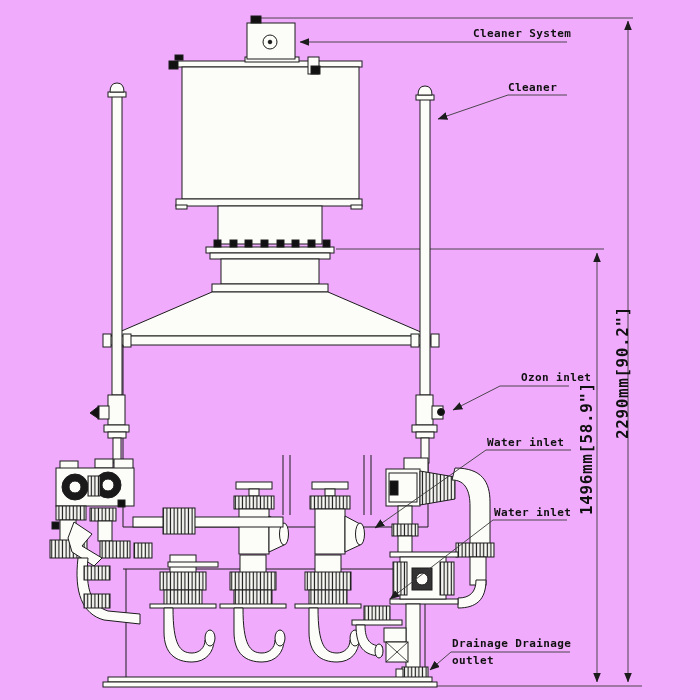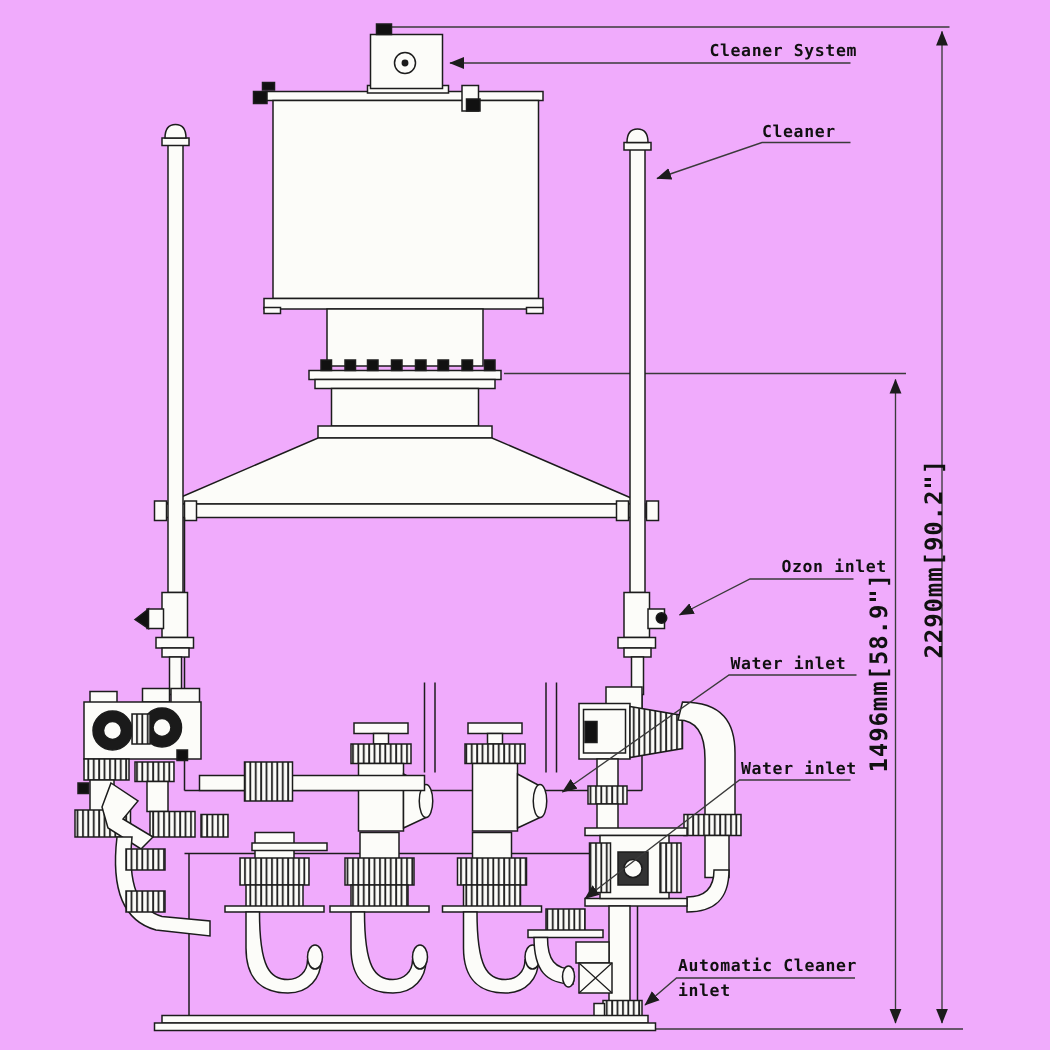--- a/index.html
+++ b/index.html
@@ -246,19 +246,19 @@
     <path d="M567 520 L493 520 L390 599" marker-end="url(#arr)"></path>
     <path d="M570 652 L451 652 L430 670" marker-end="url(#arr)"></path>
   </g>
 </svg>
 
   <div class="lbl" style="left:473px;top:28px">Cleaner System</div>
   <div class="lbl" style="left:508px;top:82px">Cleaner</div>
   <div class="lbl" style="left:521px;top:372px">Ozon inlet</div>
   <div class="lbl" style="left:487px;top:437px">Water inlet</div>
   <div class="lbl" style="left:494px;top:507px">Water inlet</div>
-  <div class="lbl" style="left:452px;top:638px">Automatic Cleaner</div>
-  <div class="lbl" style="left:452px;top:655px">inlet</div>
+  <div class="lbl" style="left:452px;top:638px">Drainage Drainage</div>
+  <div class="lbl" style="left:452px;top:655px">outlet</div>
 
   <div class="dim" style="left:506px;top:439px;width:160px">1496mm[58.9"]</div>
   <div class="dim" style="left:545px;top:363px;width:155px">2290mm[90.2"]</div>
 
 </div>
 
 </body></html>

